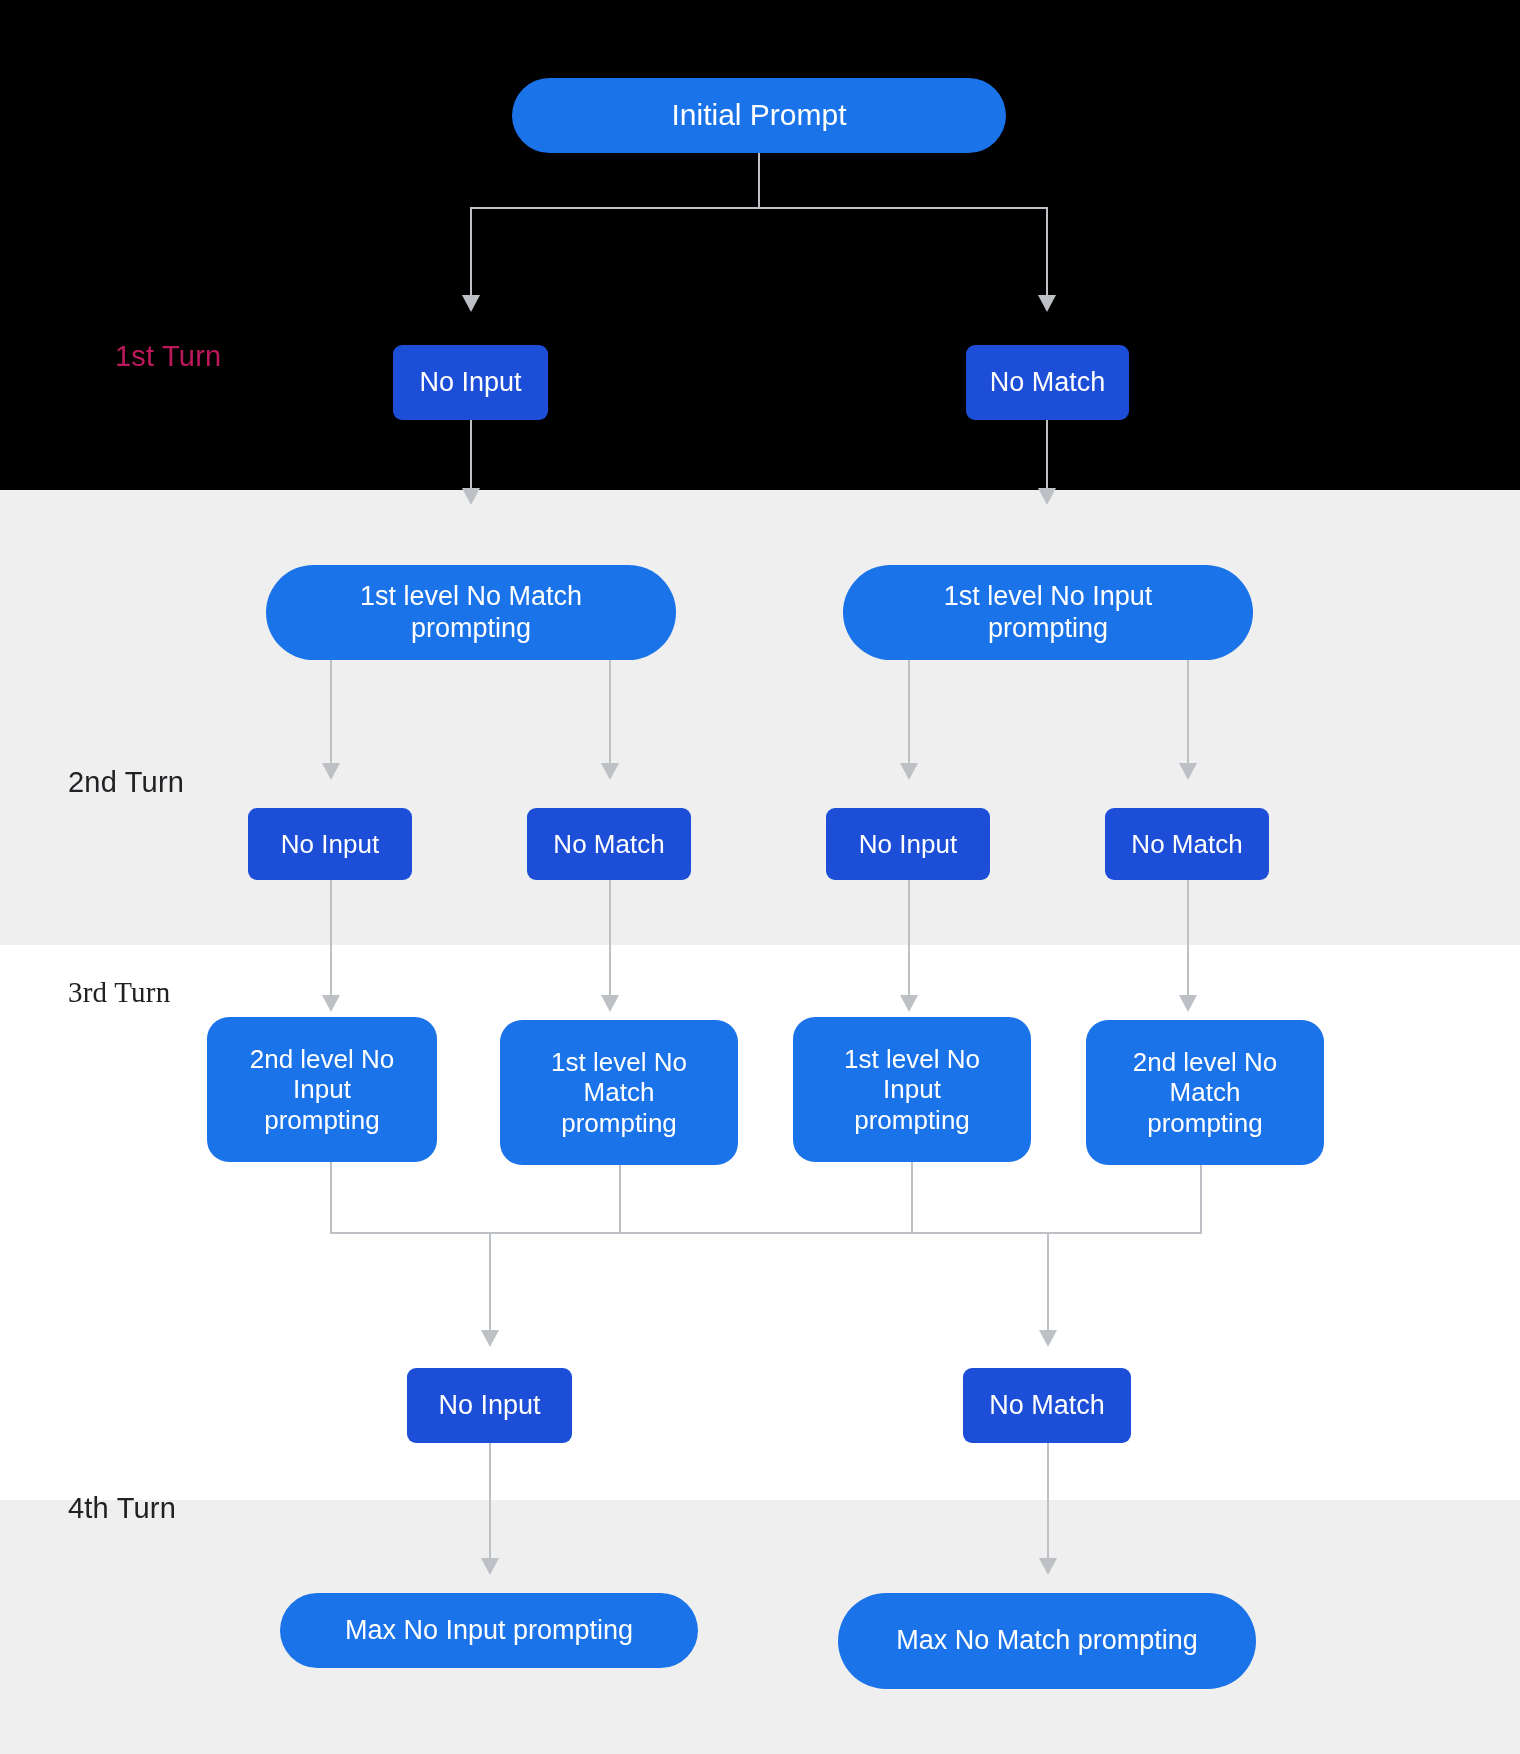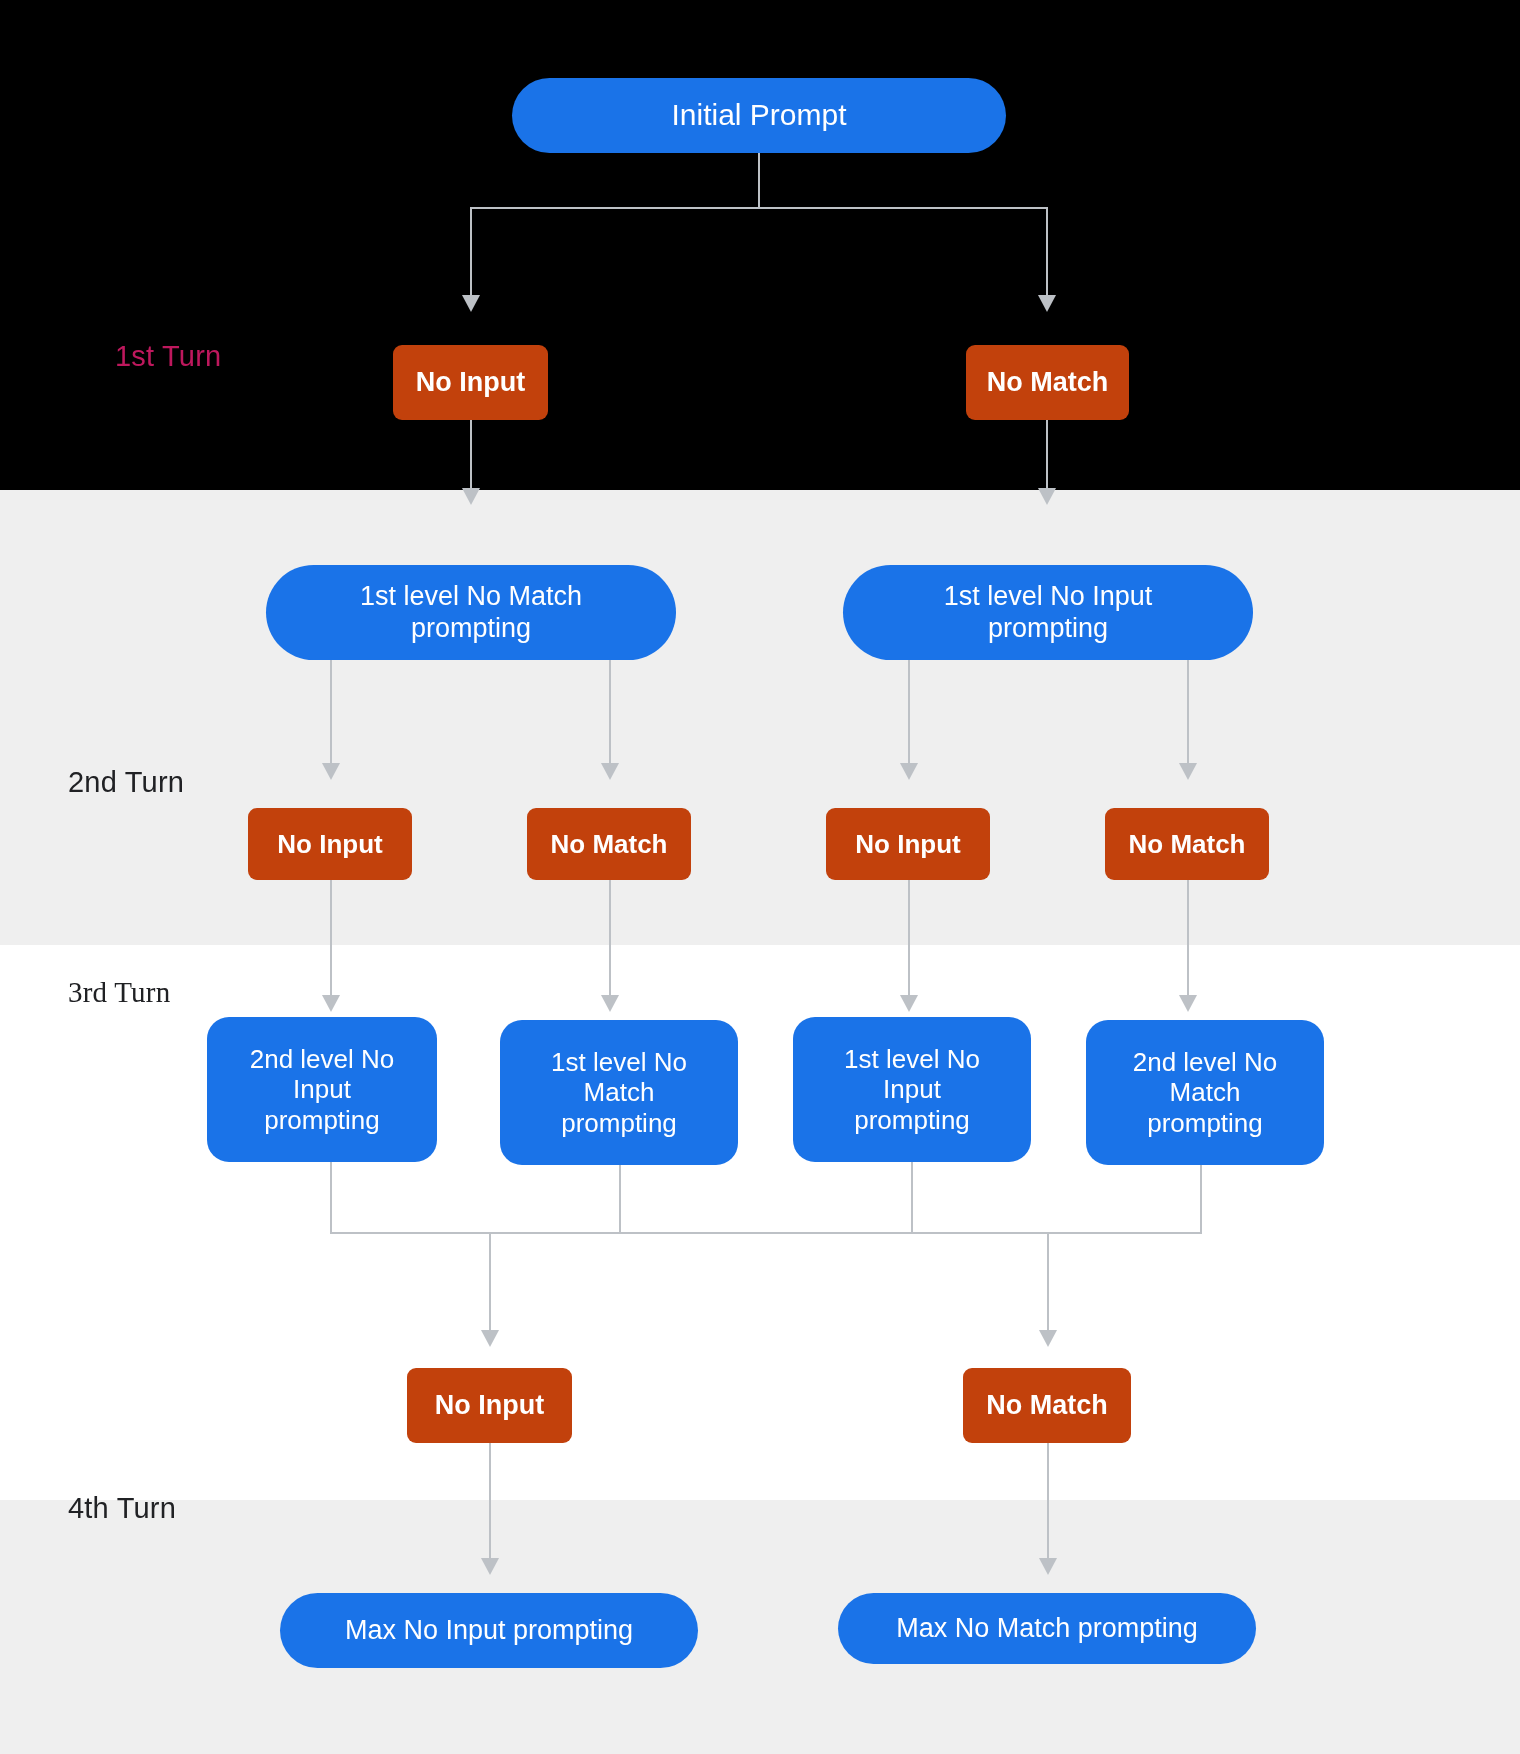--- a/index.html
+++ b/index.html
@@ -44,21 +44,21 @@
     display: flex;
     align-items: center;
     justify-content: center;
     text-align: center;
     color: #ffffff;
     line-height: 1.16;
     white-space: pre-line;
     z-index: 3;
   }
   .node-blue  { background: #1a73e8; }
-  .node-green { background: #c2410c; border-radius: 9px; font-weight: bold; }
+  .node-green { background: #1d4ed8; border-radius: 9px; }
   .pill       { border-radius: 999px; }
   .rounded    { border-radius: 22px; }
 
   .fs-30 { font-size: 30px; }
   .fs-27 { font-size: 27px; }
   .fs-26 { font-size: 26px; }
 
   
   .conn {
     position: absolute;
@@ -162,15 +162,15 @@
 Input
 prompting</div>
   <div class="node node-blue rounded fs-26" style="left:1086px;top:1020px;width:238px;height:145px;">2nd level No
 Match
 prompting</div>
 
   <div class="node node-green fs-27" style="left:407px;top:1368px;width:165px;height:75px;">No Input</div>
   <div class="node node-green fs-27" style="left:963px;top:1368px;width:168px;height:75px;">No Match</div>
 
   <div class="node node-blue pill fs-27" style="left:280px;top:1593px;width:418px;height:75px;">Max No Input prompting</div>
-  <div class="node node-blue pill fs-27" style="left:838px;top:1593px;width:418px;height:71px;">Max No Match prompting</div>
+  <div class="node node-blue pill fs-27" style="left:838px;top:1593px;width:418px;height:96px;">Max No Match prompting</div>
 
 </div>
 
 </body></html>

